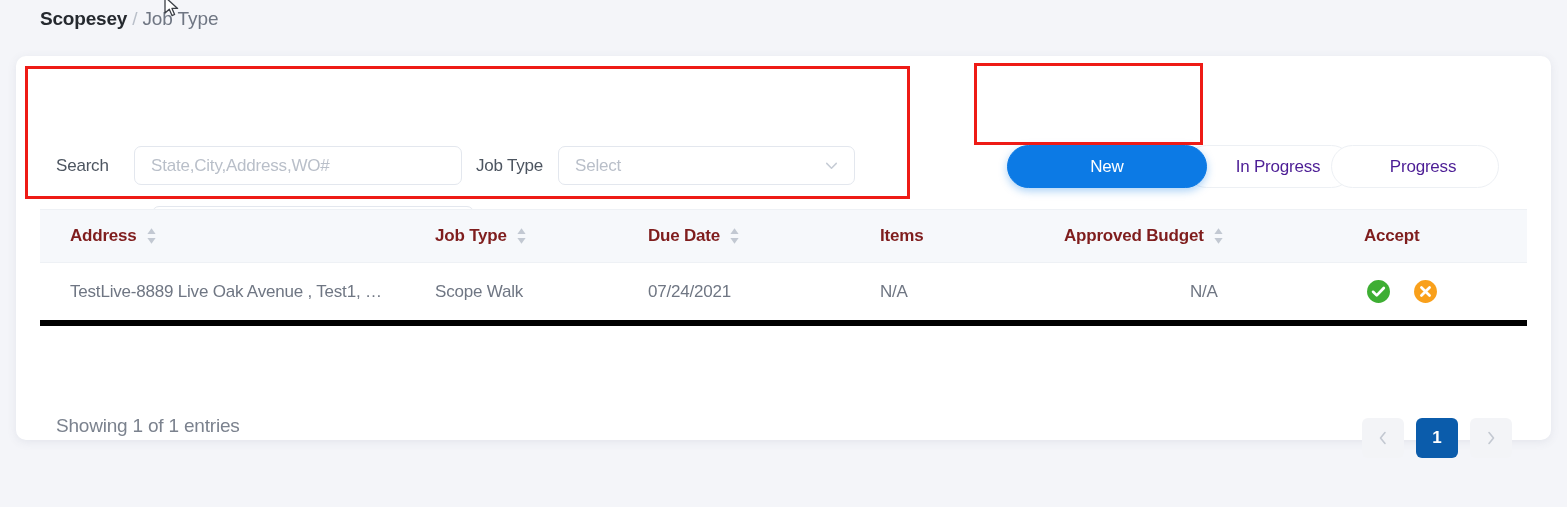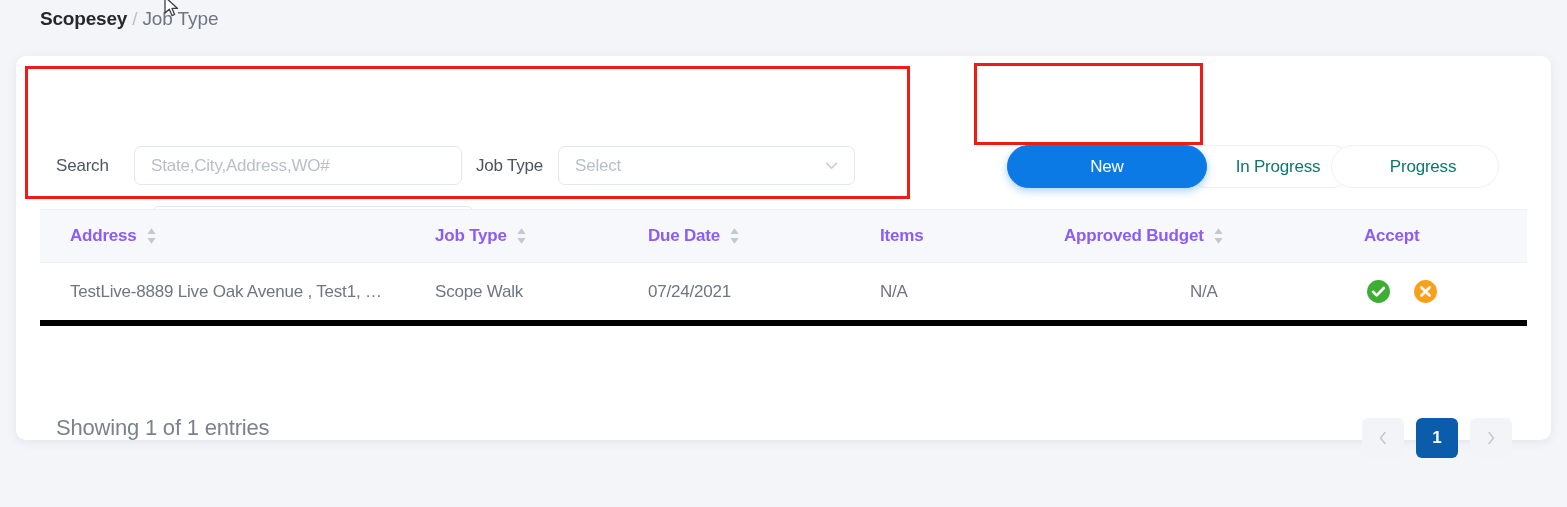--- a/index.html
+++ b/index.html
@@ -70,21 +70,21 @@
   .pills {
     position: absolute; left: 991px; top: 89px;
     display: flex; align-items: center;
   }
   .pill {
     height: 43px;
     display: flex; align-items: center; justify-content: center;
     font-size: 17px; letter-spacing: -.2px;
     border-radius: 22px;
     border: 1px solid #edf0f4;
-    background: #fff; color: #0f766e;
+    background: #fff; color: #4c1d95;
   }
   .pill.active {
     background: #0c7ae5; color: #fff; border-color: #0c7ae5;
     box-shadow: 0 3px 8px rgba(12,122,229,.35);
     z-index: 3;
   }
   #pill-new { width: 200px; }
   #pill-inprogress { width: 168px; margin-left: -22px; padding-left: 18px; }
   #pill-completed { width: 168px; margin-left: -22px; padding-left: 16px; }
 
@@ -92,21 +92,21 @@
   .table { position: absolute; left: 24px; top: 153px; width: 1487px; }
   .thead {
     display: flex; align-items: center;
     height: 54px;
     background: #f6f8fb;
     border-top: 1px solid #eef1f5;
     border-bottom: 1px solid #eef1f5;
   }
   .th {
     display: flex; align-items: center; gap: 8px;
-    font-size: 17px; font-weight: bold; color: #8b5cf6;
+    font-size: 17px; font-weight: bold; color: #7f1d1d;
     letter-spacing: -.2px;
   }
   .trow {
     display: flex; align-items: center;
     height: 63px;
     border-bottom: 6px solid #000000;
   }
   .td { font-size: 17px; color: #6f7683; letter-spacing: -.2px; }
   .td.truncate { white-space: nowrap; overflow: hidden; text-overflow: ellipsis; }
 
@@ -120,21 +120,21 @@
   .trow  .c-budget { padding-left: 126px; }
   .trow  .c-accept { display: flex; align-items: center; gap: 22px; padding-left: 2px; }
 
   .sort-icon { width: 13px; height: 18px; flex: none; }
 
   .badge { width: 25px; height: 25px; border-radius: 50%; display: block; }
 
   
   .showing {
     position: absolute; left: 40px; top: 359px;
-    font-size: 22px; color: #7b828e; letter-spacing: -.2px;
+    font-size: 19px; color: #7b828e; letter-spacing: -.2px;
   }
   .pager { position: absolute; left: 1346px; top: 362px; display: flex; gap: 12px; }
   .pg {
     width: 42px; height: 40px; border-radius: 6px;
     display: flex; align-items: center; justify-content: center;
     background: #f3f4f7; color: #c3c8d1; font-size: 17px;
   }
   .pg.current { background: #0b5cab; color: #fff; font-weight: bold; }
   .pg-chev { width: 12px; height: 16px; }
 </style>

